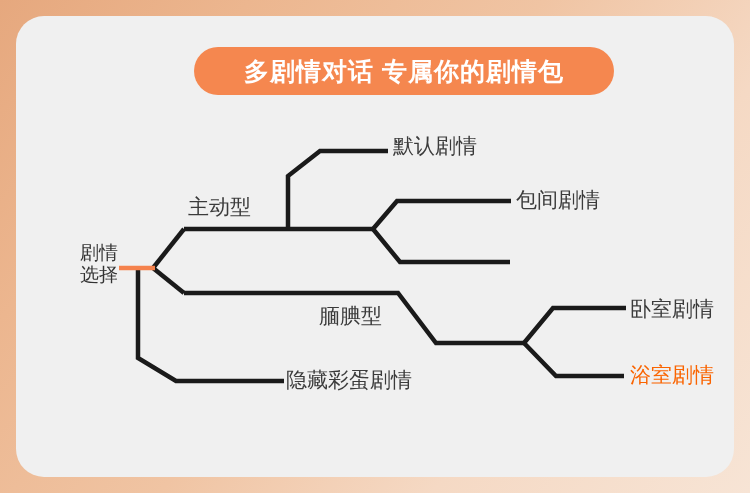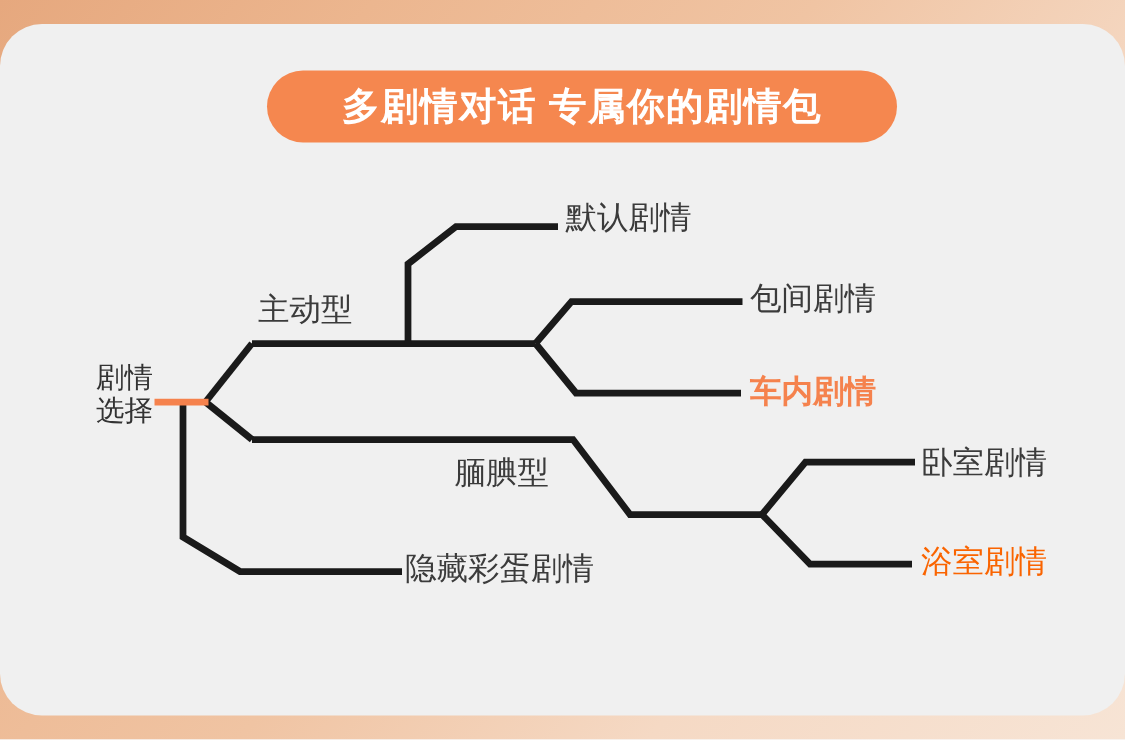--- a/index.html
+++ b/index.html
@@ -6,22 +6,22 @@
   body{
     width:750px;height:493px;overflow:hidden;
     font-family:"Liberation Sans","DejaVu Sans",sans-serif;
   }
   #frame{
     position:relative;width:750px;height:493px;
     background:linear-gradient(128deg,#e6a87e 0%,#ecb68f 22%,#f0c4a3 48%,#f5d9c4 72%,#f7e4d5 100%);
     overflow:hidden;
   }
   #card{
-    position:absolute;left:0;top:16px;width:718px;height:461px;
-    background:#f0f0f0;border-radius:28px;overflow:hidden;padding-left:32px;
+    position:absolute;left:16px;top:16px;width:718px;height:461px;
+    background:#f0f0f0;border-radius:28px;overflow:hidden;
   }
   
   #title-pill{
     position:absolute;left:178px;top:31px;width:420px;height:48px;
     background:#f5874f;border-radius:26px;
     display:flex;align-items:center;justify-content:center;
   }
   #title-pill .txt{
     color:#ffffff;font-size:25px;font-weight:bold;letter-spacing:1px;
     white-space:nowrap;line-height:1;
@@ -94,20 +94,19 @@
 
     <div class="node" id="n-root">
       <span>剧情</span><br>
       <span>选择</span>
     </div>
 
     <div class="node muted" id="n-active">主动型</div>
     <div class="node muted" id="n-shy">腼腆型</div>
     <div class="node muted" id="n-default">默认剧情</div>
     <div class="node muted" id="n-room">包间剧情</div>
-    <div class="node hl-light" id="n-car">车内剧情</div>
     <div class="node muted" id="n-bedroom">卧室剧情</div>
     <div class="node hl-strong" id="n-bath">浴室剧情</div>
     <div class="node muted" id="n-egg">隐藏彩蛋剧情</div>
 
 
   </div>
 </div>
 
 </body></html>

